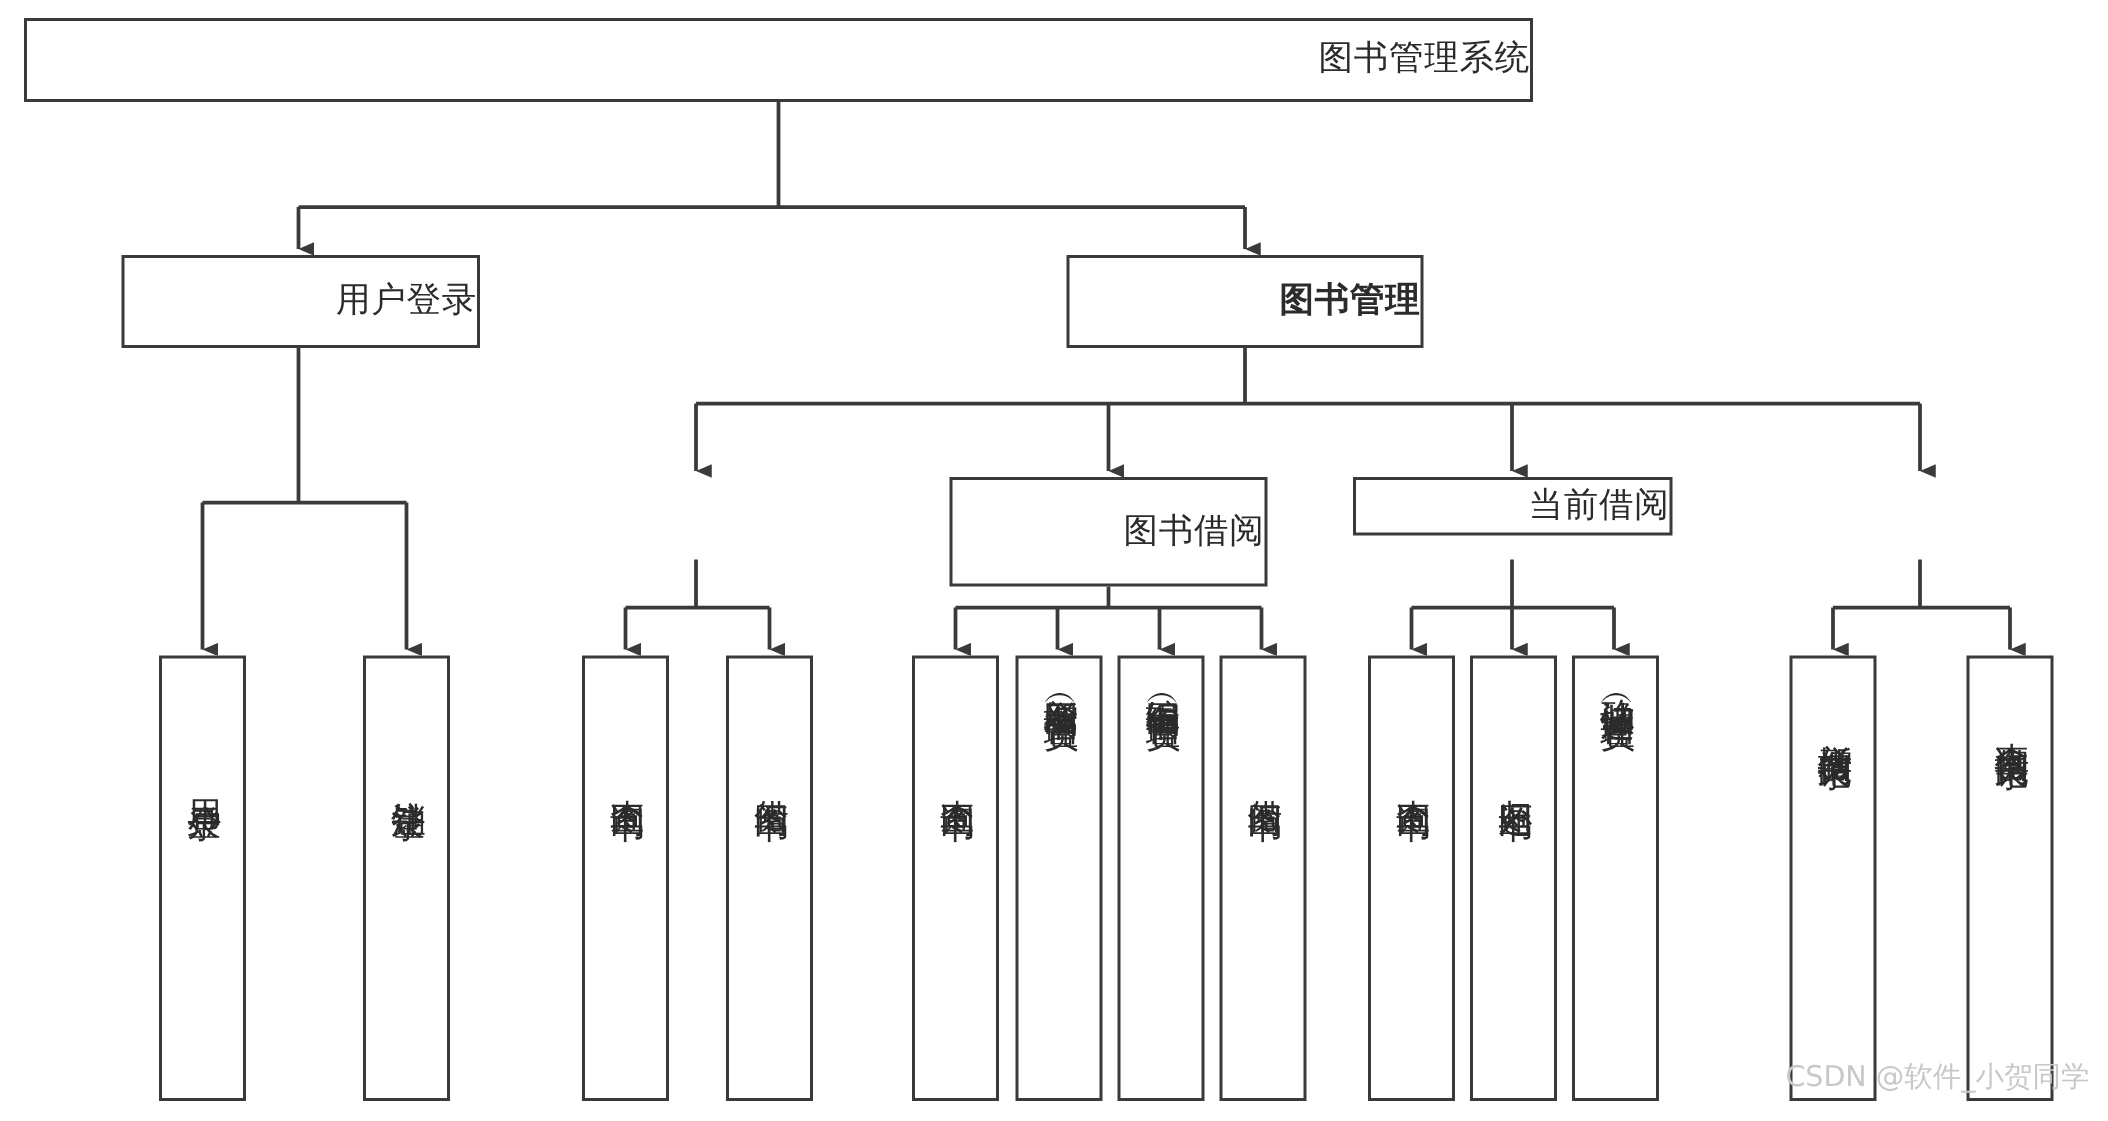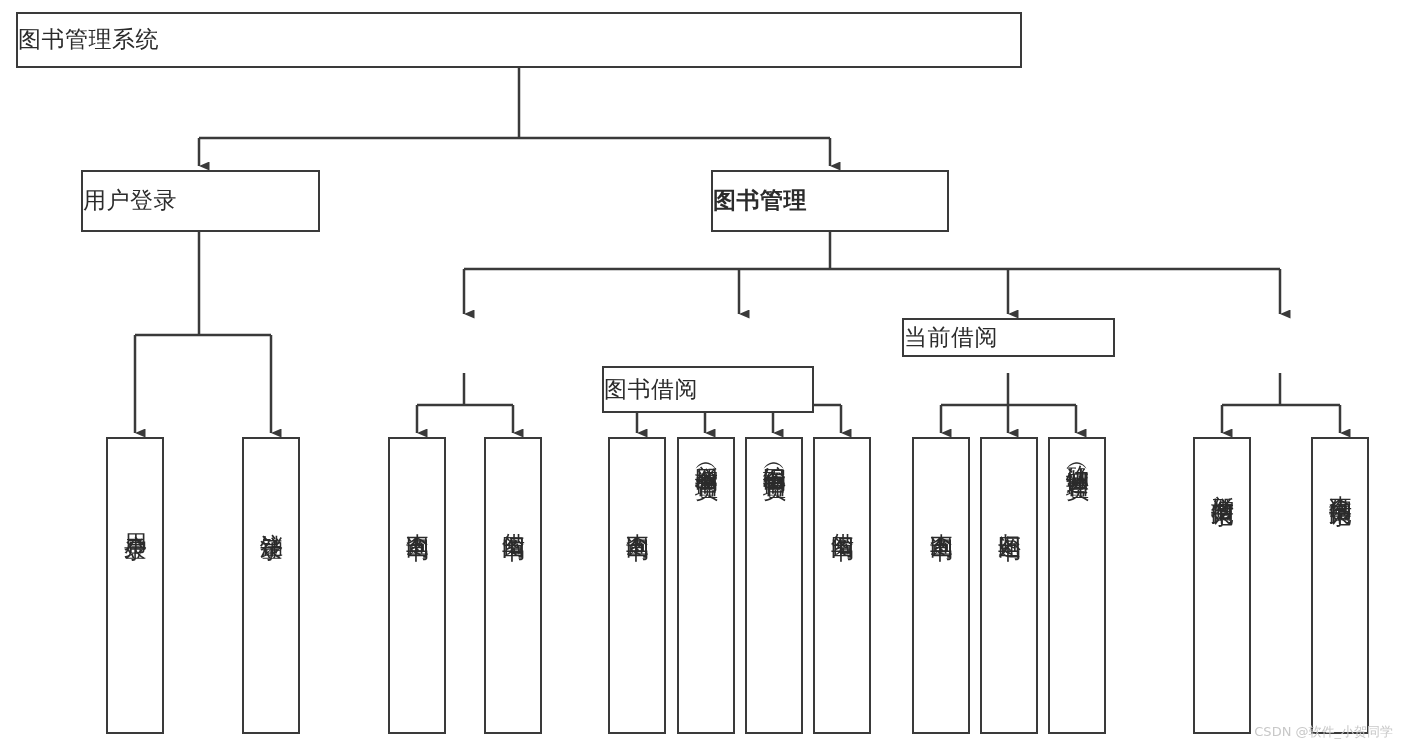--- a/index.html
+++ b/index.html
@@ -26,21 +26,21 @@
     height: 747px;
   }
   .node {
     position: absolute;
     box-sizing: border-box;
     border: 2px solid #3a3a3a;
     background: #ffffff;
     color: #2b2b2b;
     display: flex;
     align-items: center;
-    justify-content: flex-start;
+    justify-content: flex-end;
     z-index: 2;
   }
   .node-label {
     display: block;
     letter-spacing: 0.5px;
   }
   
   .node.horiz .node-label {
     font-size: 23px;
     line-height: 1.1;
@@ -56,22 +56,22 @@
     writing-mode: vertical-rl;
     text-orientation: upright;
     font-size: 23px;
     line-height: 1.12;
     letter-spacing: 2px;
     white-space: nowrap;
   }
   .watermark {
     position: absolute;
     right: 12px;
-    bottom: 6px;
-    font-size: 13px;
+    bottom: 16px;
+    font-size: 19px;
     color: #c8c8c8;
     white-space: nowrap;
     z-index: 5;
     font-family: "DejaVu Sans", "Liberation Sans", sans-serif;
   }
 </style>
 </head>
 <body>
 
 <div id="canvas">
@@ -130,21 +130,21 @@
     <span class="node-label">图书管理系统</span>
   </div>
 
   <div class="node horiz" style="left:81px; top:170px; width:239px; height:62px;">
     <span class="node-label">用户登录</span>
   </div>
   <div class="node horiz" style="left:711px; top:170px; width:238px; height:62px;font-weight:bold;">
     <span class="node-label">图书管理</span>
   </div>
 
-  <div class="node horiz" style="left:602px; top:318px; width:212px; height:47px;margin-top:48px;">
+  <div class="node horiz" style="left:633px; top:318px; width:212px; height:73px;">
     <span class="node-label">图书借阅</span>
   </div>
   <div class="node horiz" style="left:902px; top:318px; width:213px; height:39px;">
     <span class="node-label">当前借阅</span>
   </div>
 
   <div class="node vert" style="left:106px; top:437px; width:58px; height:297px; padding-top:76px;">
     <span class="node-label">用户登录</span>
   </div>
   <div class="node vert" style="left:242px; top:437px; width:58px; height:297px; padding-top:76px;">

